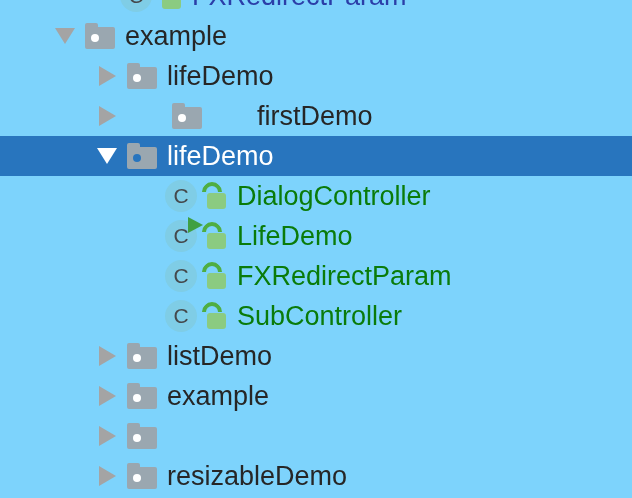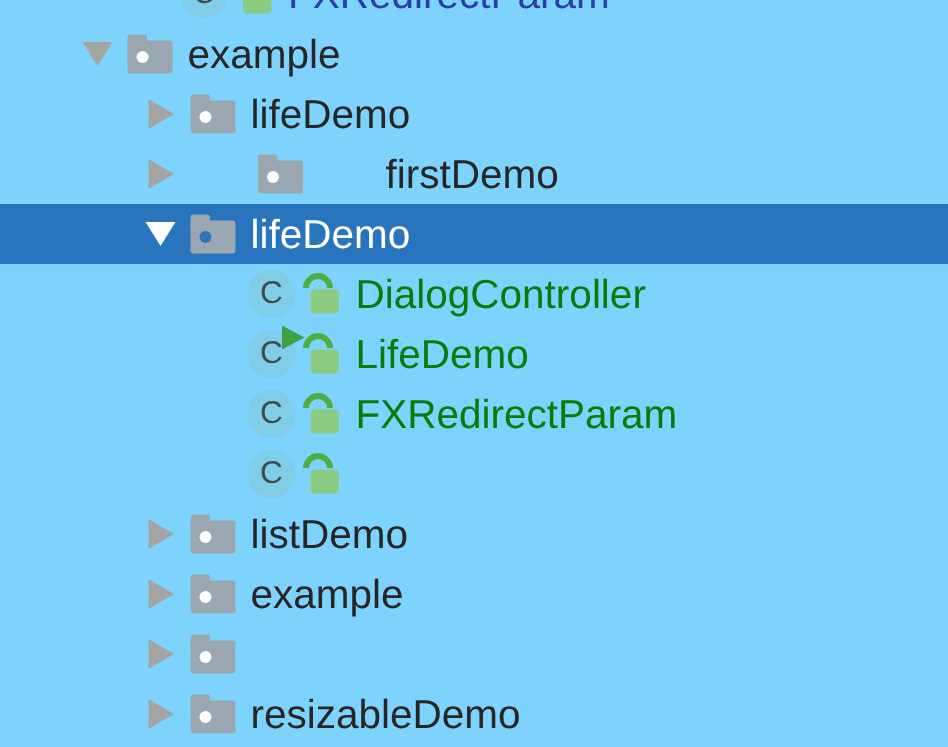--- a/index.html
+++ b/index.html
@@ -161,20 +161,21 @@
           <span class="lbody"></span>
         </span>
         <span class="label">FXRedirectParam</span>
       </div>
       <div class="row text-green" style="padding-left: 165px;">
         <span class="classicon">C</span>
         <span class="lock">
           <span class="handle"></span>
           <span class="lbody"></span>
         </span>
+        <span class="label">SubController</span>
       </div>
       <div class="row" style="padding-left: 95px; align-items: center;">
         <span class="chev">
           <span class="tri-right"></span>
         </span>
         <span class="folder">
           <span class="tab"></span>
           <span class="body"></span>
           <span class="dot"></span>
         </span>

